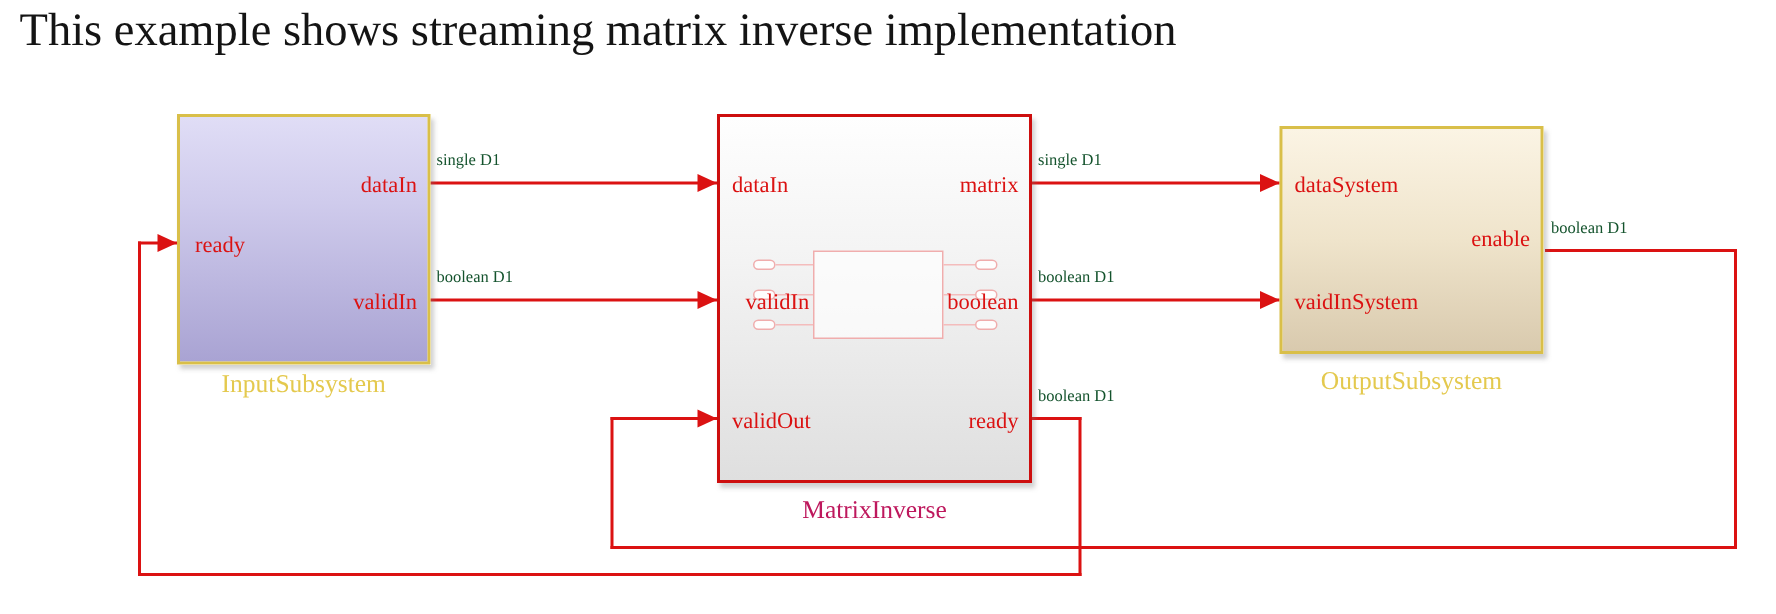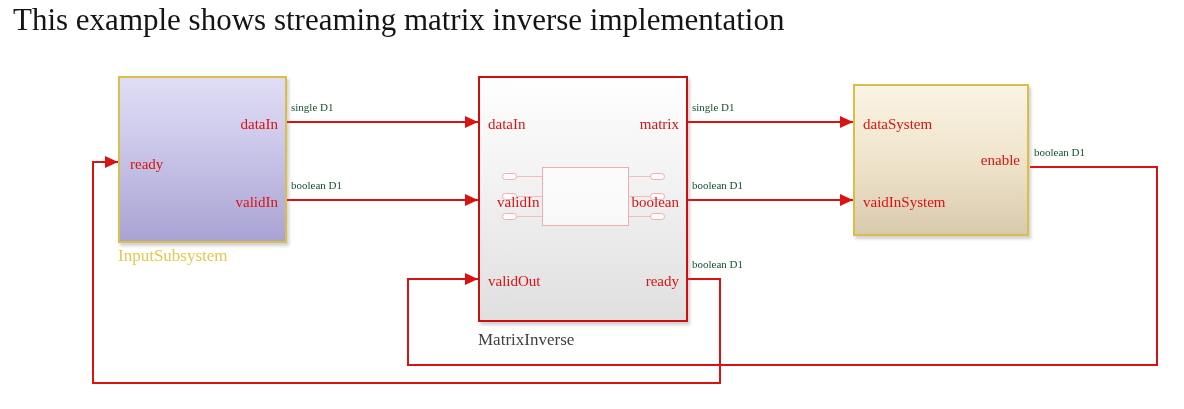--- a/index.html
+++ b/index.html
@@ -12,24 +12,24 @@
     letter-spacing:0;white-space:nowrap;
   }
   
   .block{position:absolute;box-sizing:border-box;box-shadow:2px 3px 3px rgba(120,120,120,0.35);}
   .block-gold{border:2px solid #D9BF49;}
   .block-red{border:2px solid #CD0E0E;}
   .fill-lavender{background:linear-gradient(to bottom,#E0DDF6 0%,#CFCBEC 35%,#A9A3D3 100%);}
   .fill-gray{background:linear-gradient(to bottom,#FEFEFE 0%,#F3F3F3 40%,#DFDFDF 100%);}
   .fill-beige{background:linear-gradient(to bottom,#FBF4E4 0%,#EFE4CB 50%,#D9CAAE 100%);}
   .block-label{
-    position:absolute;text-align:left;font-size:17px;white-space:nowrap;
+    position:absolute;text-align:center;font-size:17px;white-space:nowrap;
   }
   .label-gold{color:#E4C94E;}
-  .label-red{color:#404040;}
+  .label-red{color:#be185d;}
   .port{
     position:absolute;font-size:15px;color:#DB1212;white-space:nowrap;line-height:18px;
   }
   .port.right{text-align:right;}
   
   .wire{position:absolute;background:#DB1212;}
   .wire.h{height:2px;}
   .wire.v{width:2px;}
   .arrow{
     position:absolute;width:0;height:0;
@@ -122,14 +122,15 @@
     <span class="port right" style="right:7px;top:115px">boolean</span>
     <span class="port right" style="right:7px;top:194px">ready</span>
   </div>
   <div class="block-label label-red" style="left:478px;top:330px;width:210px">MatrixInverse</div>
 
   <div class="block block-gold fill-beige" style="left:853px;top:84px;width:176px;height:152px">
     <span class="port" style="left:8px;top:29px">dataSystem</span>
     <span class="port" style="left:8px;top:107px">vaidInSystem</span>
     <span class="port right" style="right:7px;top:65px">enable</span>
   </div>
+  <div class="block-label label-gold" style="left:853px;top:244px;width:176px">OutputSubsystem</div>
 
 </div>
 
 </body></html>

